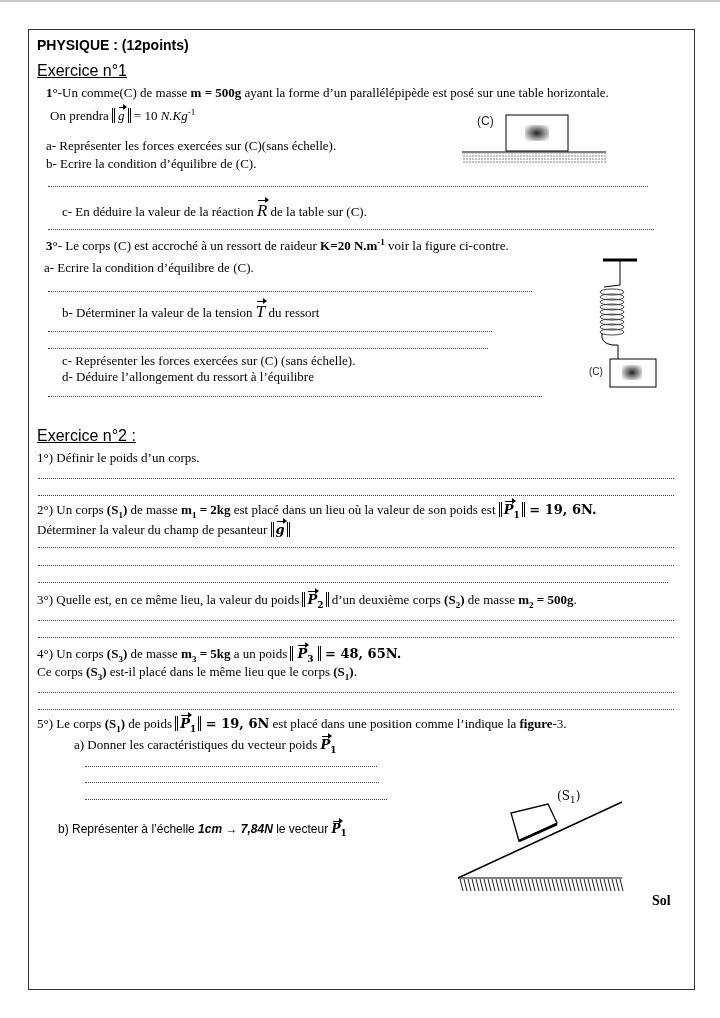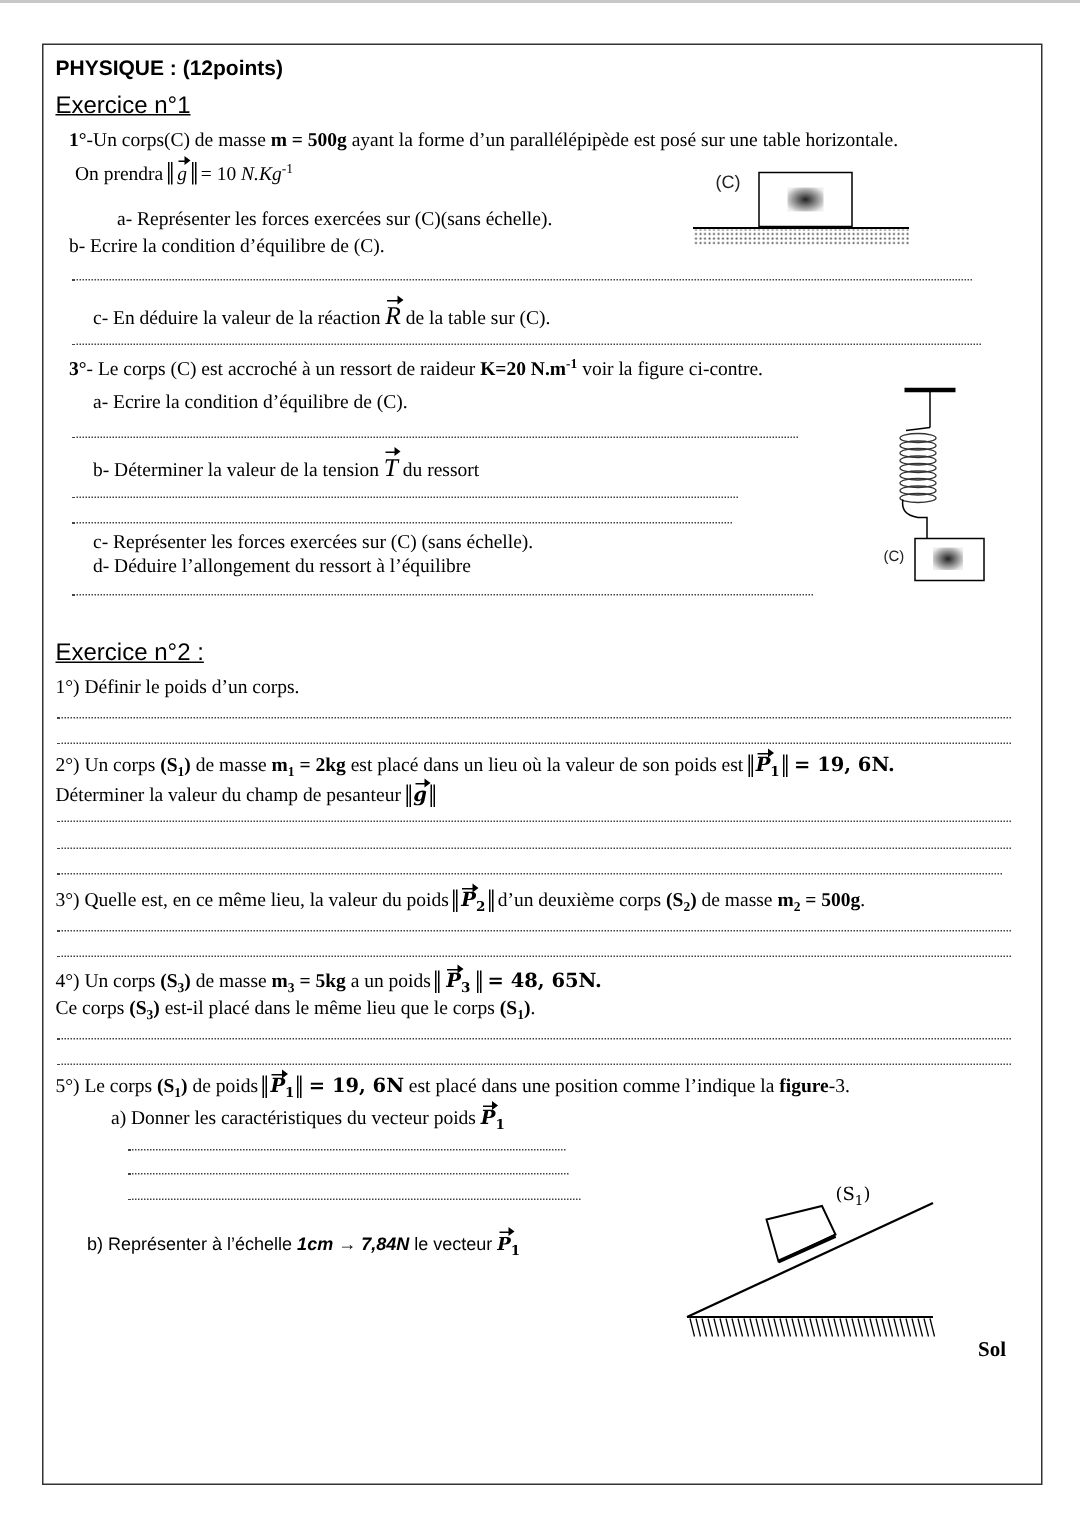--- a/index.html
+++ b/index.html
@@ -25,38 +25,38 @@
 </head>
 <body>
 
 <div class="topline"></div>
 <div class="frame"></div>
 
 <div class="abs title" style="left:37px; top:37px;">PHYSIQUE : (12points)</div>
 <div class="abs ex" style="left:37px; top:62px;">Exercice n°1</div>
 
 <div class="abs t" style="left:46px; top:85px;">
-  <span class="b">1°</span><span>-Un corps(C) de masse </span><b>m = 500g</b><span> ayant la forme d’un parallélépipède est posé sur une table horizontale.</span>
+  <span class="b">1°</span><span>-Un comme(C) de masse </span><b>m = 500g</b><span> ayant la forme d’un parallélépipède est posé sur une table horizontale.</span>
 </div>
 <div class="abs t" style="left:50px; top:107px;">
   <span>On prendra </span><span style="border-left:3px double #000;border-right:3px double #000;padding:0 3px;"><span class="vec">g</span></span> <span>= 10 </span><i>N.Kg</i><sup>-1</sup>
 </div>
-<div class="abs t" style="left:46px; top:138px;margin-left:32px;">a- Représenter les forces exercées sur (C)(sans échelle).</div>
+<div class="abs t" style="left:46px; top:138px;">a- Représenter les forces exercées sur (C)(sans échelle).</div>
 <div class="abs t" style="left:46px; top:156px;">b- Ecrire la condition d’équilibre de (C).</div>
 <div class="dots" style="left:48px; top:186px; width:600px;"></div>
 
 <div class="abs t" style="left:62px; top:201px;">
   <span>c- En déduire la valeur de la réaction </span><span class="vec" style="font-size:17px;">R</span><span> de la table sur (C).</span>
 </div>
 <div class="dots" style="left:48px; top:229px; width:606px;"></div>
 
 <div class="abs t" style="left:46px; top:237px;font-family:Liberation Serif, serif;">
   <b>3°</b><span>- Le corps (C) est accroché à un ressort de raideur </span><b>K=20 N.m</b><sup class="b">-1</sup><span>  voir la figure ci-contre.</span>
 </div>
-<div class="abs t" style="left:62px; top:260px;">a- Ecrire la condition d’équilibre de (C).</div>
+<div class="abs t" style="left:44px; top:260px;">a- Ecrire la condition d’équilibre de (C).</div>
 <div class="dots" style="left:48px; top:291px; width:484px;"></div>
 <div class="abs t" style="left:62px; top:302px;">
   <span>b- Déterminer la valeur de la tension </span><span class="vec" style="font-size:17px;">T</span><span>  du  ressort</span>
 </div>
 <div class="dots" style="left:48px; top:331px; width:444px;"></div>
 <div class="dots" style="left:48px; top:348px; width:440px;"></div>
 <div class="abs t" style="left:62px; top:353px;">c- Représenter les forces exercées sur (C)  (sans échelle).</div>
 <div class="abs t" style="left:62px; top:369px;">d- Déduire l’allongement  du ressort à l’équilibre</div>
 <div class="dots" style="left:48px; top:396px; width:494px;"></div>
 

